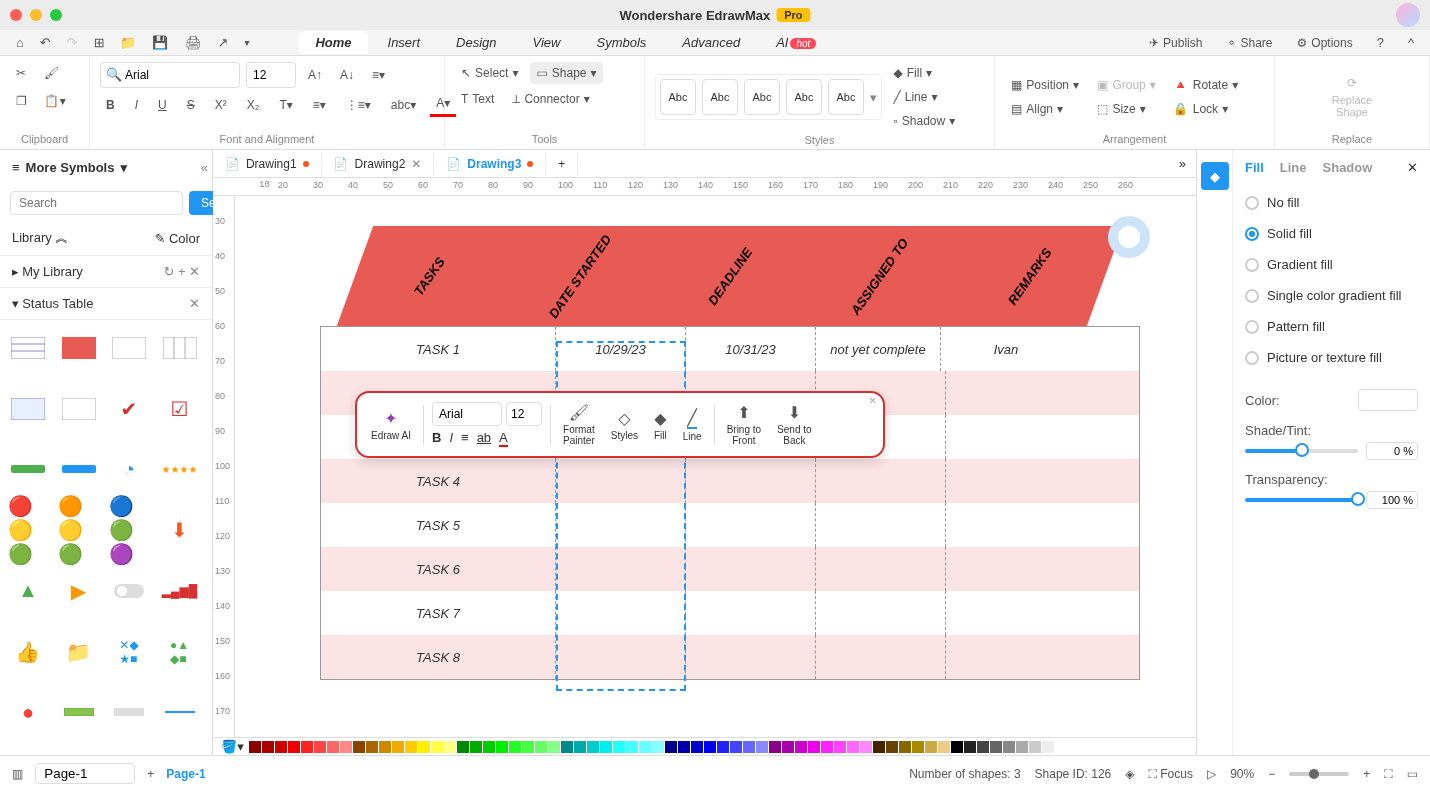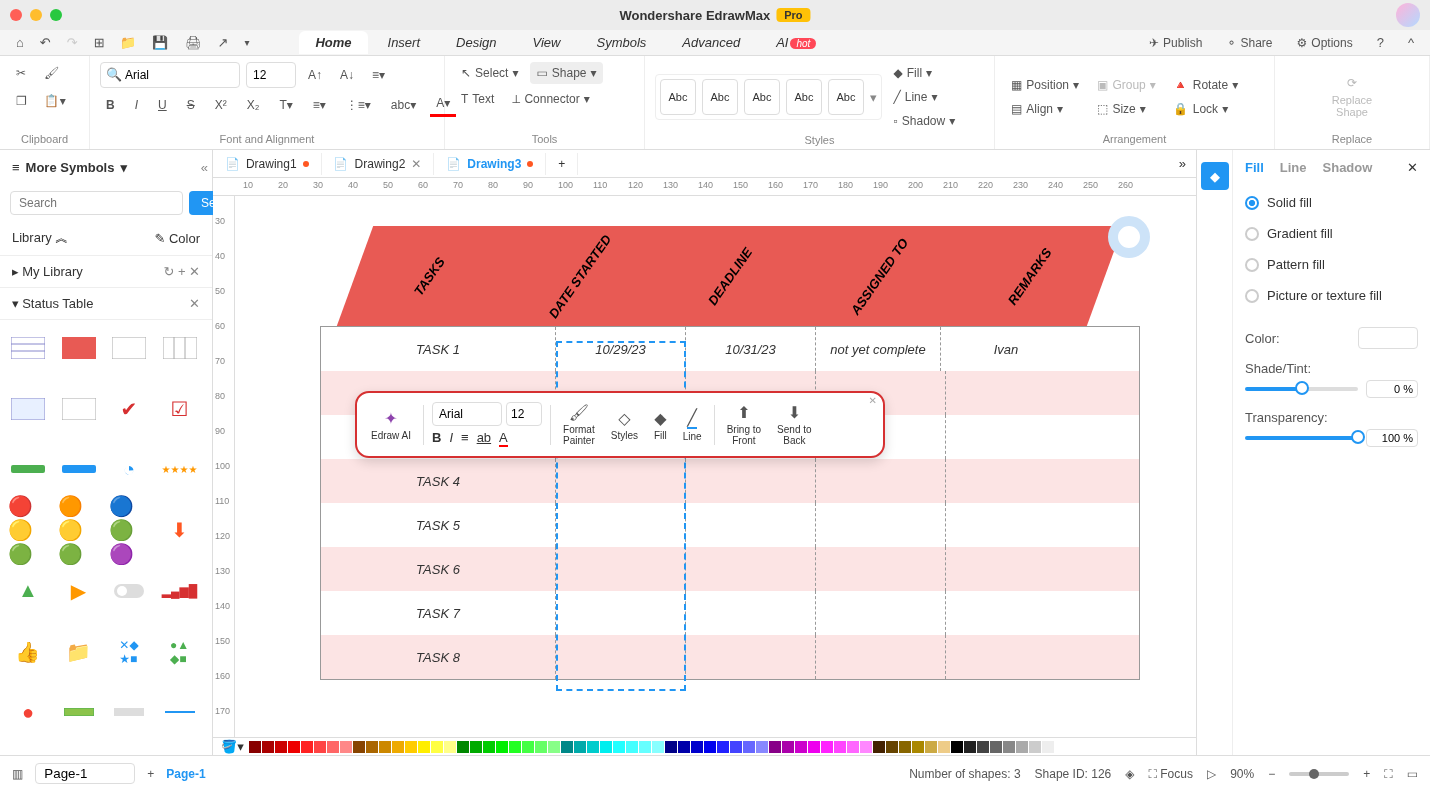--- a/index.html
+++ b/index.html
@@ -363,21 +363,21 @@
 
 <div class="canvas-area">
   <div class="tabs-row">
     <div class="doc-tab">📄 <span>Drawing1</span><span class="dot"></span></div>
     <div class="doc-tab">📄 <span>Drawing2</span><span style="color:#888">✕</span></div>
     <div class="doc-tab active">📄 <span>Drawing3</span><span class="dot"></span></div>
     <div class="doc-tab">+</div>
     <span style="margin-left:auto;padding:0 10px;cursor:pointer">»</span>
   </div>
   <div class="ruler-h" id="rulerH">
-      <span style="left: 30px;">10</span>
+      <span style="left: 46px; font-family: Liberation Mono, monospace;">10</span>
       <span style="left: 65px;">20</span>
       <span style="left: 100px;">30</span>
       <span style="left: 135px;">40</span>
       <span style="left: 170px;">50</span>
       <span style="left: 205px;">60</span>
       <span style="left: 240px;">70</span>
       <span style="left: 275px;">80</span>
       <span style="left: 310px;">90</span>
       <span style="left: 345px;">100</span>
       <span style="left: 380px;">110</span>
@@ -556,26 +556,34 @@
   </div>
   <div class="rp-content">
     <div class="rp-tabs">
       <span class="rp-tab active">Fill</span>
       <span class="rp-tab">Line</span>
       <span class="rp-tab">Shadow</span>
       <span class="rp-close">✕</span>
     </div>
     <div id="fillOptions">
         <div class="rp-option">
+          <span class="rp-radio"></span>
+          <span>No fill</span>
+        </div>
+        <div class="rp-option">
           <span class="rp-radio checked"></span>
           <span>Solid fill</span>
         </div>
         <div class="rp-option">
           <span class="rp-radio"></span>
           <span>Gradient fill</span>
+        </div>
+        <div class="rp-option">
+          <span class="rp-radio"></span>
+          <span>Single color gradient fill</span>
         </div>
         <div class="rp-option">
           <span class="rp-radio"></span>
           <span>Pattern fill</span>
         </div>
         <div class="rp-option">
           <span class="rp-radio"></span>
           <span>Picture or texture fill</span>
         </div>
       </div>

